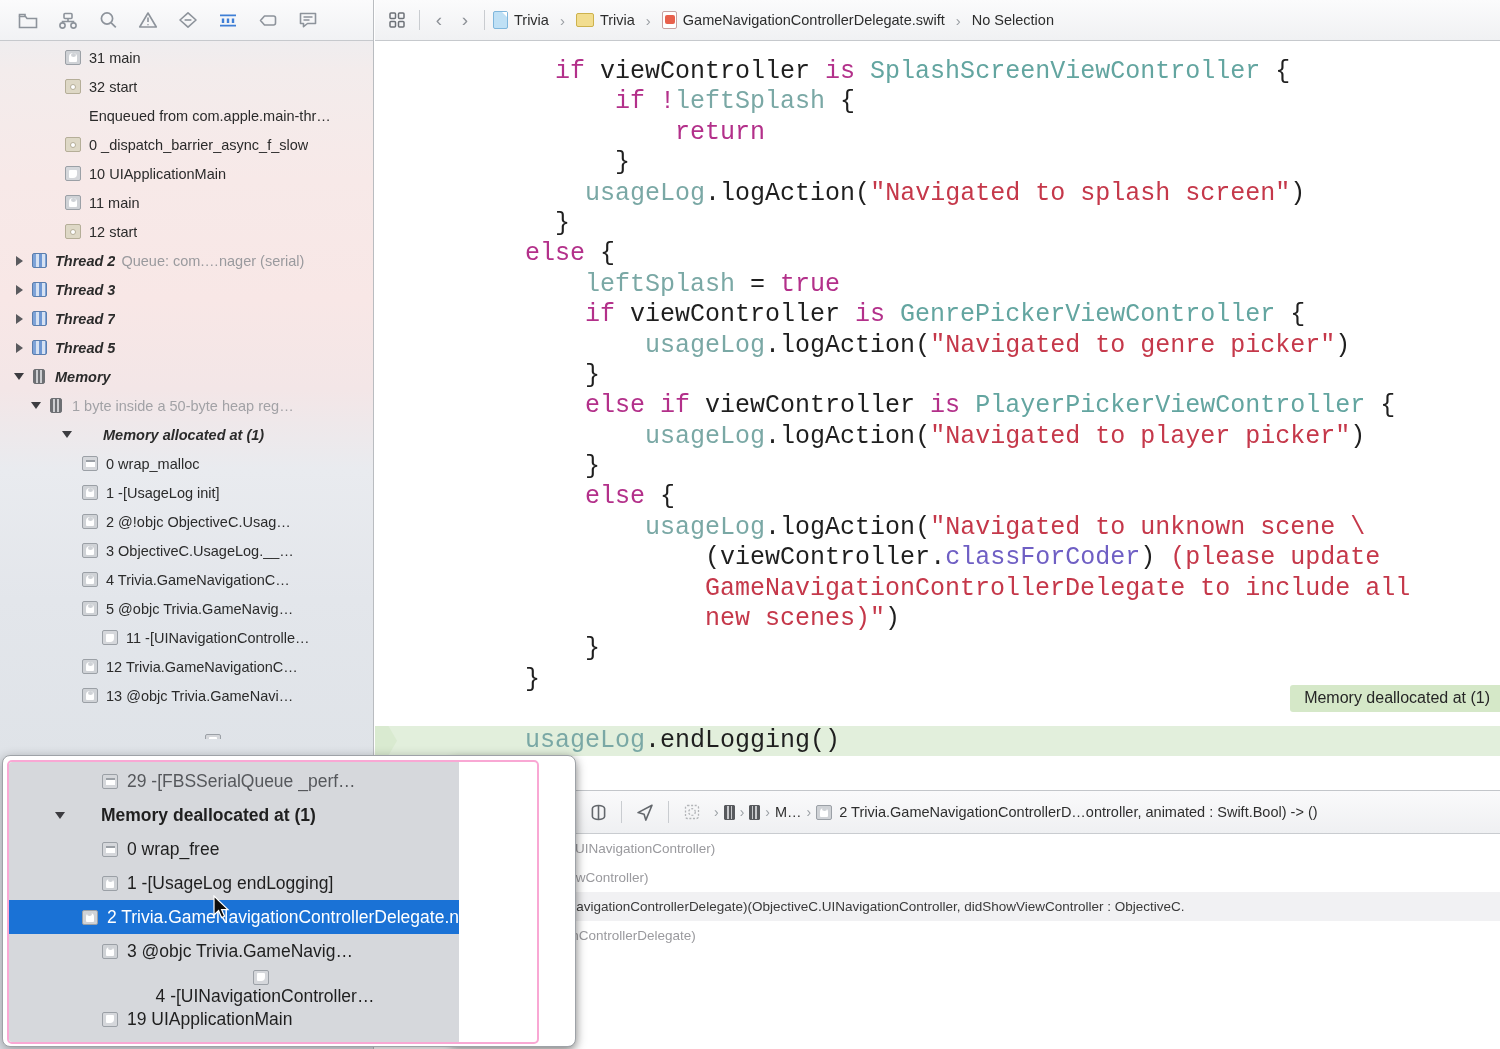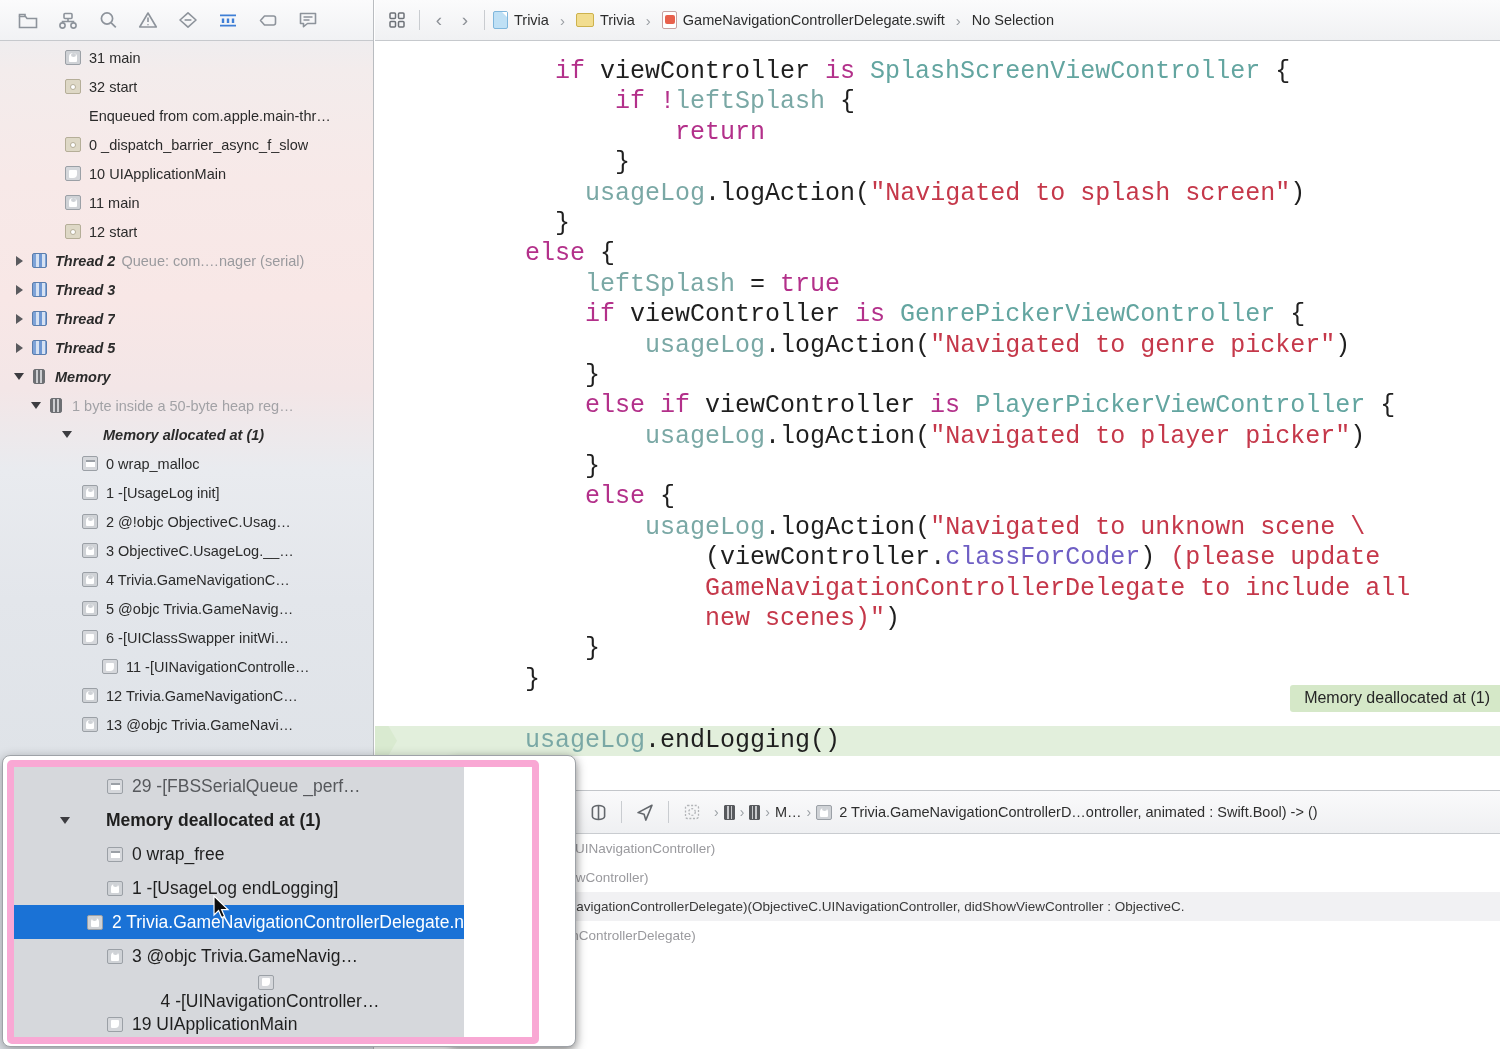--- a/index.html
+++ b/index.html
@@ -175,21 +175,21 @@
     justify-content:center; margin-right:8px; font-weight:bold; }
   .pb-row .vname { font-weight:bold; font-size:16.5px; }
 
   .popup-front {
     position:absolute; left:2px; top:755px; width:574px; height:292px;
     background:#ffffff; border:1px solid #9ea2a7; border-radius:8px;
     box-shadow:0 3px 12px rgba(0,0,0,.33); z-index:30; overflow:hidden;
   }
   .popup-front .inner {
     position:absolute; left:4px; top:4px; width:532px; height:284px;
-    border:7px solid #f9a8d4; border-radius:5px; overflow:hidden;
+    border:2px solid #f9a8d4; border-radius:5px; overflow:hidden;
     background:#fff;
   }
   .pf-list { width:450px; height:100%; background:#d6d8dc;
     font-size:17.5px; color:#1f1f1f; padding-top:2px; overflow:hidden; }
   .pf-row { display:flex; align-items:center; height:34px; padding-left:10px;
             white-space:nowrap; }
   .pf-row .tw { width:30px; display:flex; align-items:center;
                 justify-content:center; }
   .pf-row .ic { flex:0 0 18px; margin-right:8px; display:flex;
                 align-items:center; justify-content:center; }
@@ -425,29 +425,20 @@
           <span class="lbl">4 Trivia.GameNavigationC…</span>
         </div>
         <div class="row " style="padding-left: 59px;">
           <div class="tw"></div>
           <div class="ic">
             <span class="glyph person">
               <i></i>
             </span>
           </div>
           <span class="lbl">5 @objc Trivia.GameNavig…</span>
-        </div>
-        <div class="row " style="padding-left: 59px;">
-          <div class="tw"></div>
-          <div class="ic">
-            <span class="glyph sq">
-              <i></i>
-            </span>
-          </div>
-          <span class="lbl">6 -[UIClassSwapper initWi…</span>
         </div>
         <div class="row " style="padding-left: 59px; margin-left: 20px;">
           <div class="tw"></div>
           <div class="ic">
             <span class="glyph sq">
               <i></i>
             </span>
           </div>
           <span class="lbl">11 -[UINavigationControlle…</span>
         </div>

